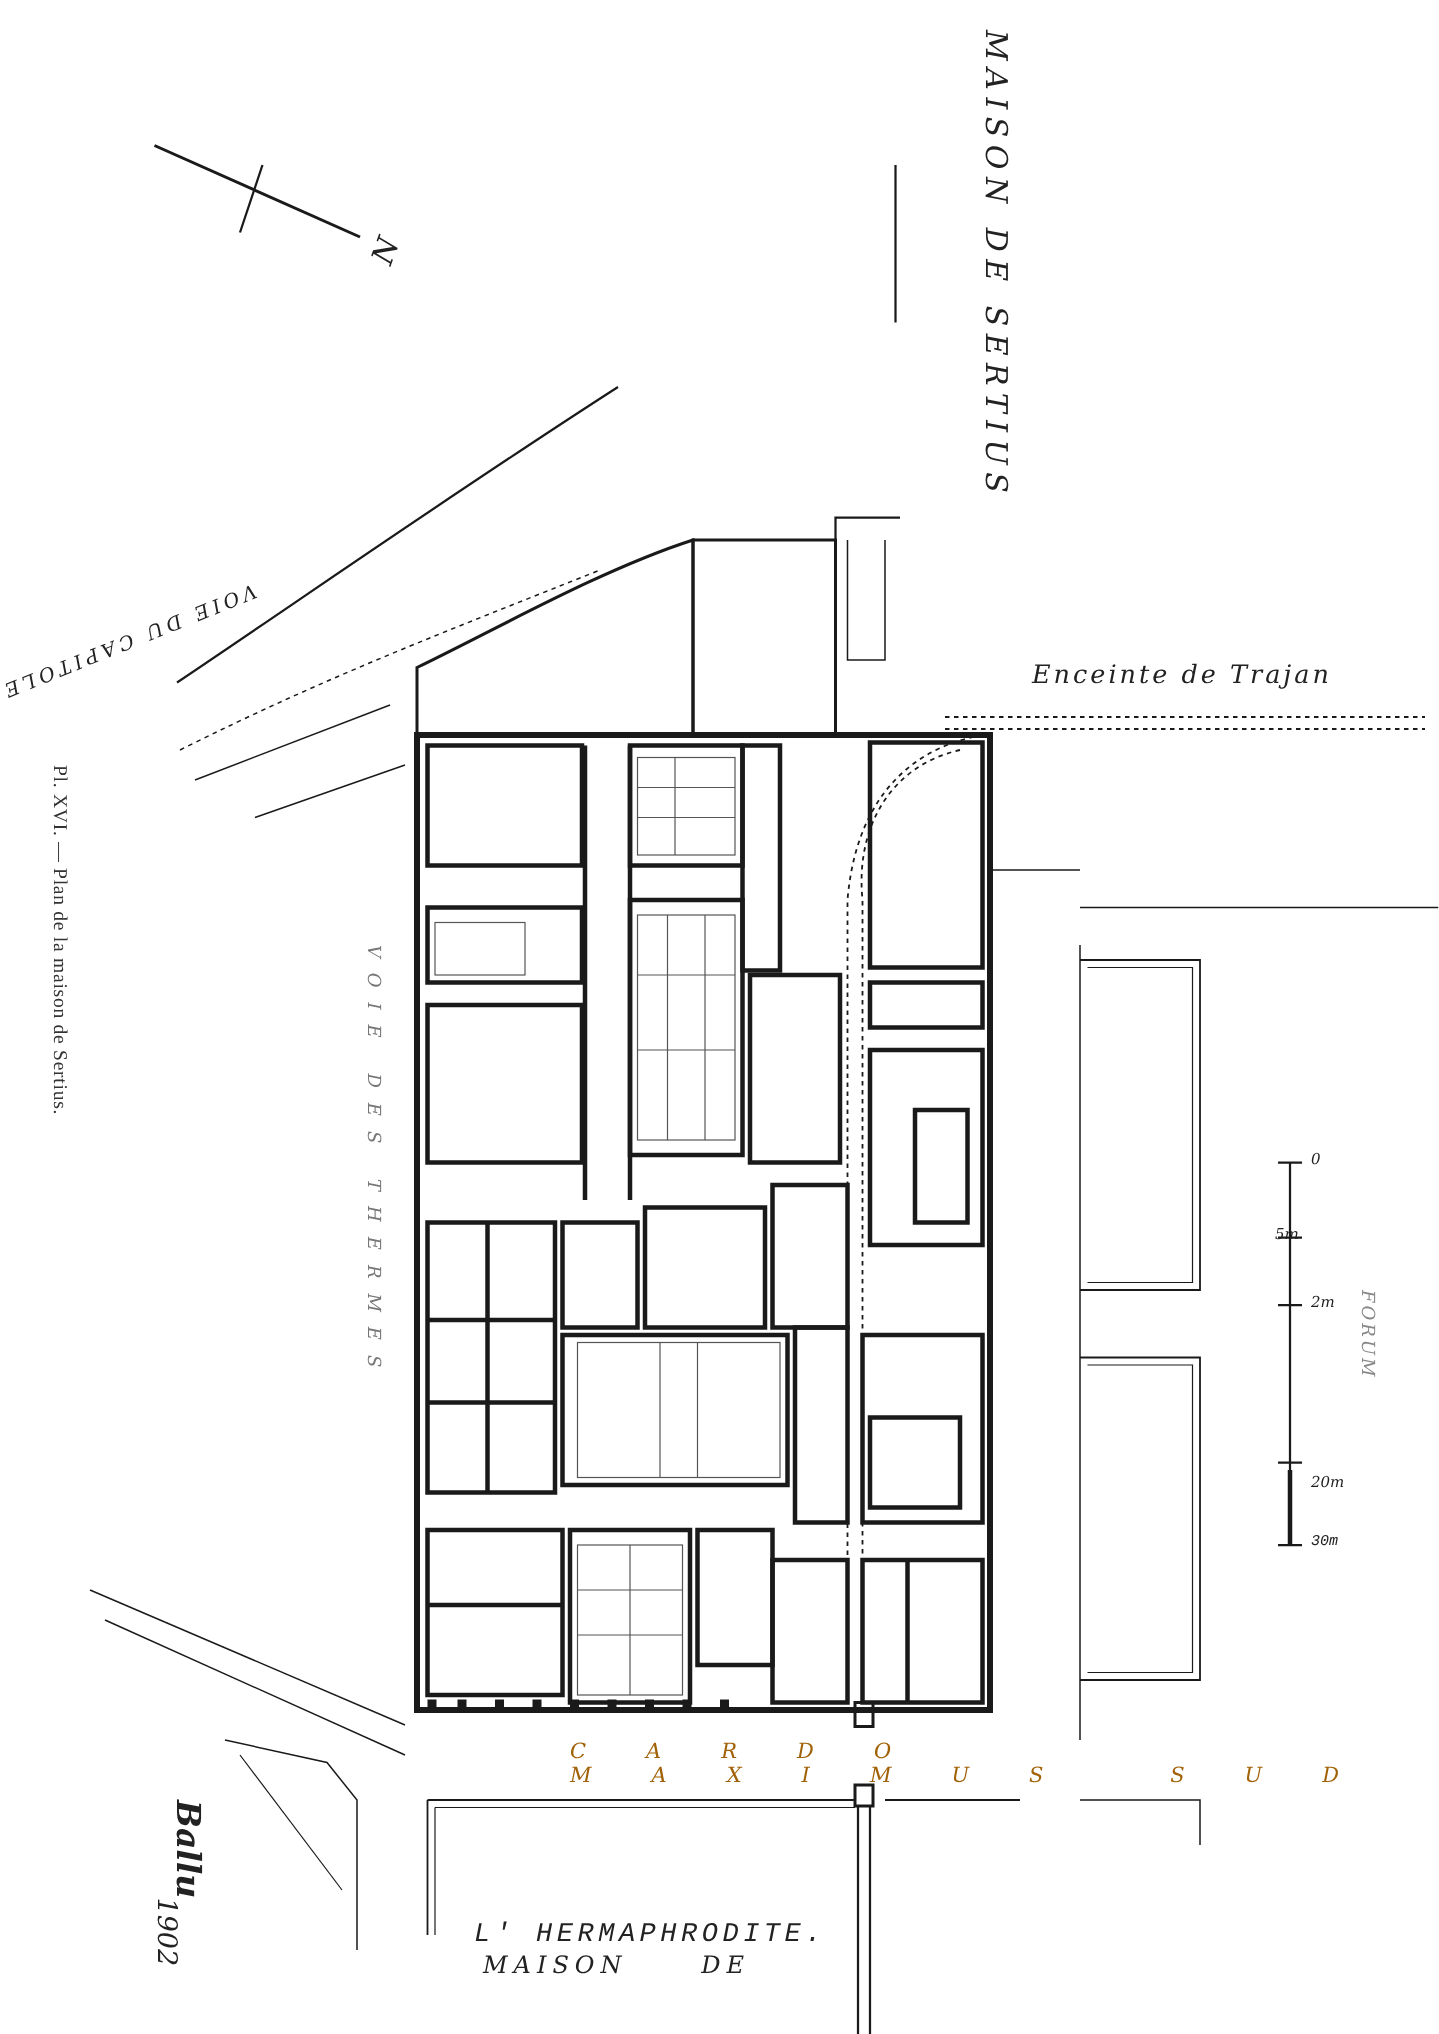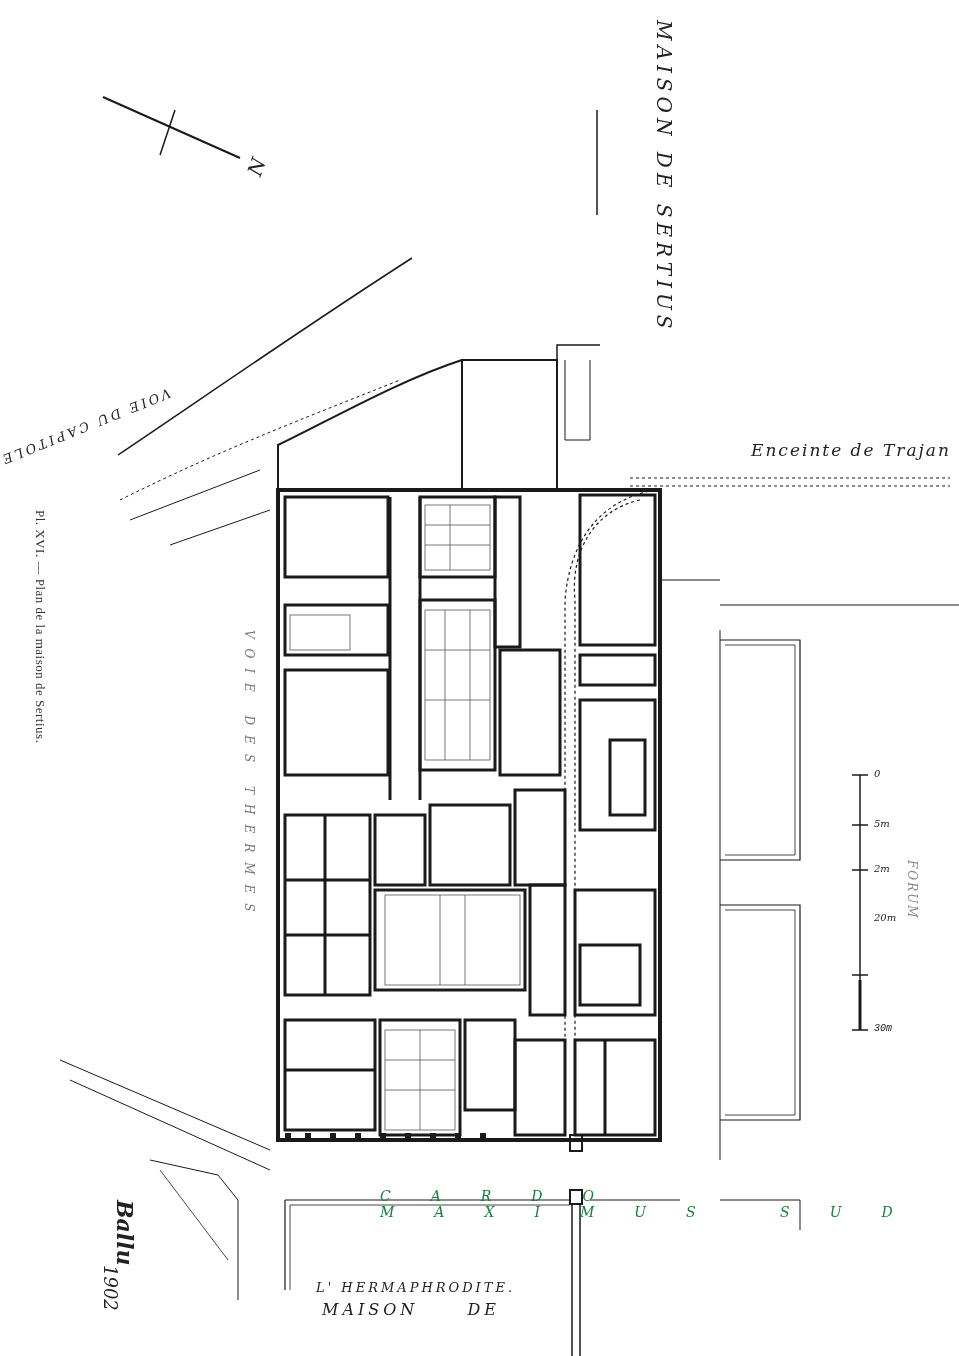--- a/index.html
+++ b/index.html
@@ -145,33 +145,33 @@
   </g>
 </svg>
 </div>
 
 <div class="caption">Pl. XVI. — Plan de la maison de Sertius.</div>
 
 <div class="abs hand" style="left:248px;top:155px;font-size:20px;transform:rotate(-70deg);">N</div>
 
 <div class="vlabel hand" style="left:652px;top:20px;height:340px;font-size:20px;letter-spacing:5px;">MAISON DE SERTIUS</div>
 
-<div class="abs hand" style="left:751px;top:440px;font-size:17px;letter-spacing:2px;">Enceinte de Trajan</div>
+<div class="abs hand" style="left:688px;top:440px;font-size:17px;letter-spacing:2px;">Enceinte de Trajan</div>
 
 <div class="abs hand" style="left:170px;top:385px;font-size:13px;letter-spacing:3px;transform:rotate(158deg);transform-origin:left center;width:250px;">VOIE DU CAPITOLE</div>
 
 <div class="vlabel hand" style="left:242px;top:630px;height:400px;font-size:12px;letter-spacing:10px;color:#777;">VOIE DES THERMES</div>
 
 <div class="vlabel hand" style="left:905px;top:860px;height:100px;font-size:12px;color:#888;letter-spacing:2px;">FORUM</div>
 
-<div class="abs hand" style="left:380px;top:1188px;font-size:14px;letter-spacing:40px;color:#15803d;">CARDO MAXIMUS SUD</div>
+<div class="abs hand" style="left:380px;top:1160px;font-size:14px;letter-spacing:40px;color:#a16207;">CARDO MAXIMUS SUD</div>
 
 <div class="abs hand" style="left:322px;top:1300px;font-size:16px;letter-spacing:4px;word-spacing:40px;">MAISON DE</div>
-<div class="abs hand" style="left:316px;top:1280px;font-size:13px;letter-spacing:3px;">L' HERMAPHRODITE.</div>
+<div class="abs hand" style="left:316px;top:1280px;font-size:18px;letter-spacing:3px;font-family:Liberation Mono, monospace;">L' HERMAPHRODITE.</div>
 
 <div class="vlabel hand" style="left:112px;top:1200px;height:120px;font-size:22px;font-weight:bold;">Ballu</div>
 <div class="vlabel hand" style="left:100px;top:1265px;height:70px;font-size:18px;">1902</div>
 
 <div class="abs hand" style="left:874px;top:768px;font-size:10px;">0</div>
-<div class="abs hand" style="left:874px;top:818px;font-size:10px;">5m</div>
+<div class="abs hand" style="left:850px;top:818px;font-size:10px;">5m</div>
 <div class="abs hand" style="left:874px;top:863px;font-size:10px;">2m</div>
-<div class="abs hand" style="left:874px;top:912px;font-size:10px;">20m</div>
+<div class="abs hand" style="left:874px;top:983px;font-size:10px;">20m</div>
 <div class="abs hand" style="left:874px;top:1023px;font-size:10px;font-family:Liberation Mono, monospace;">30m</div>
 
 </body></html>

